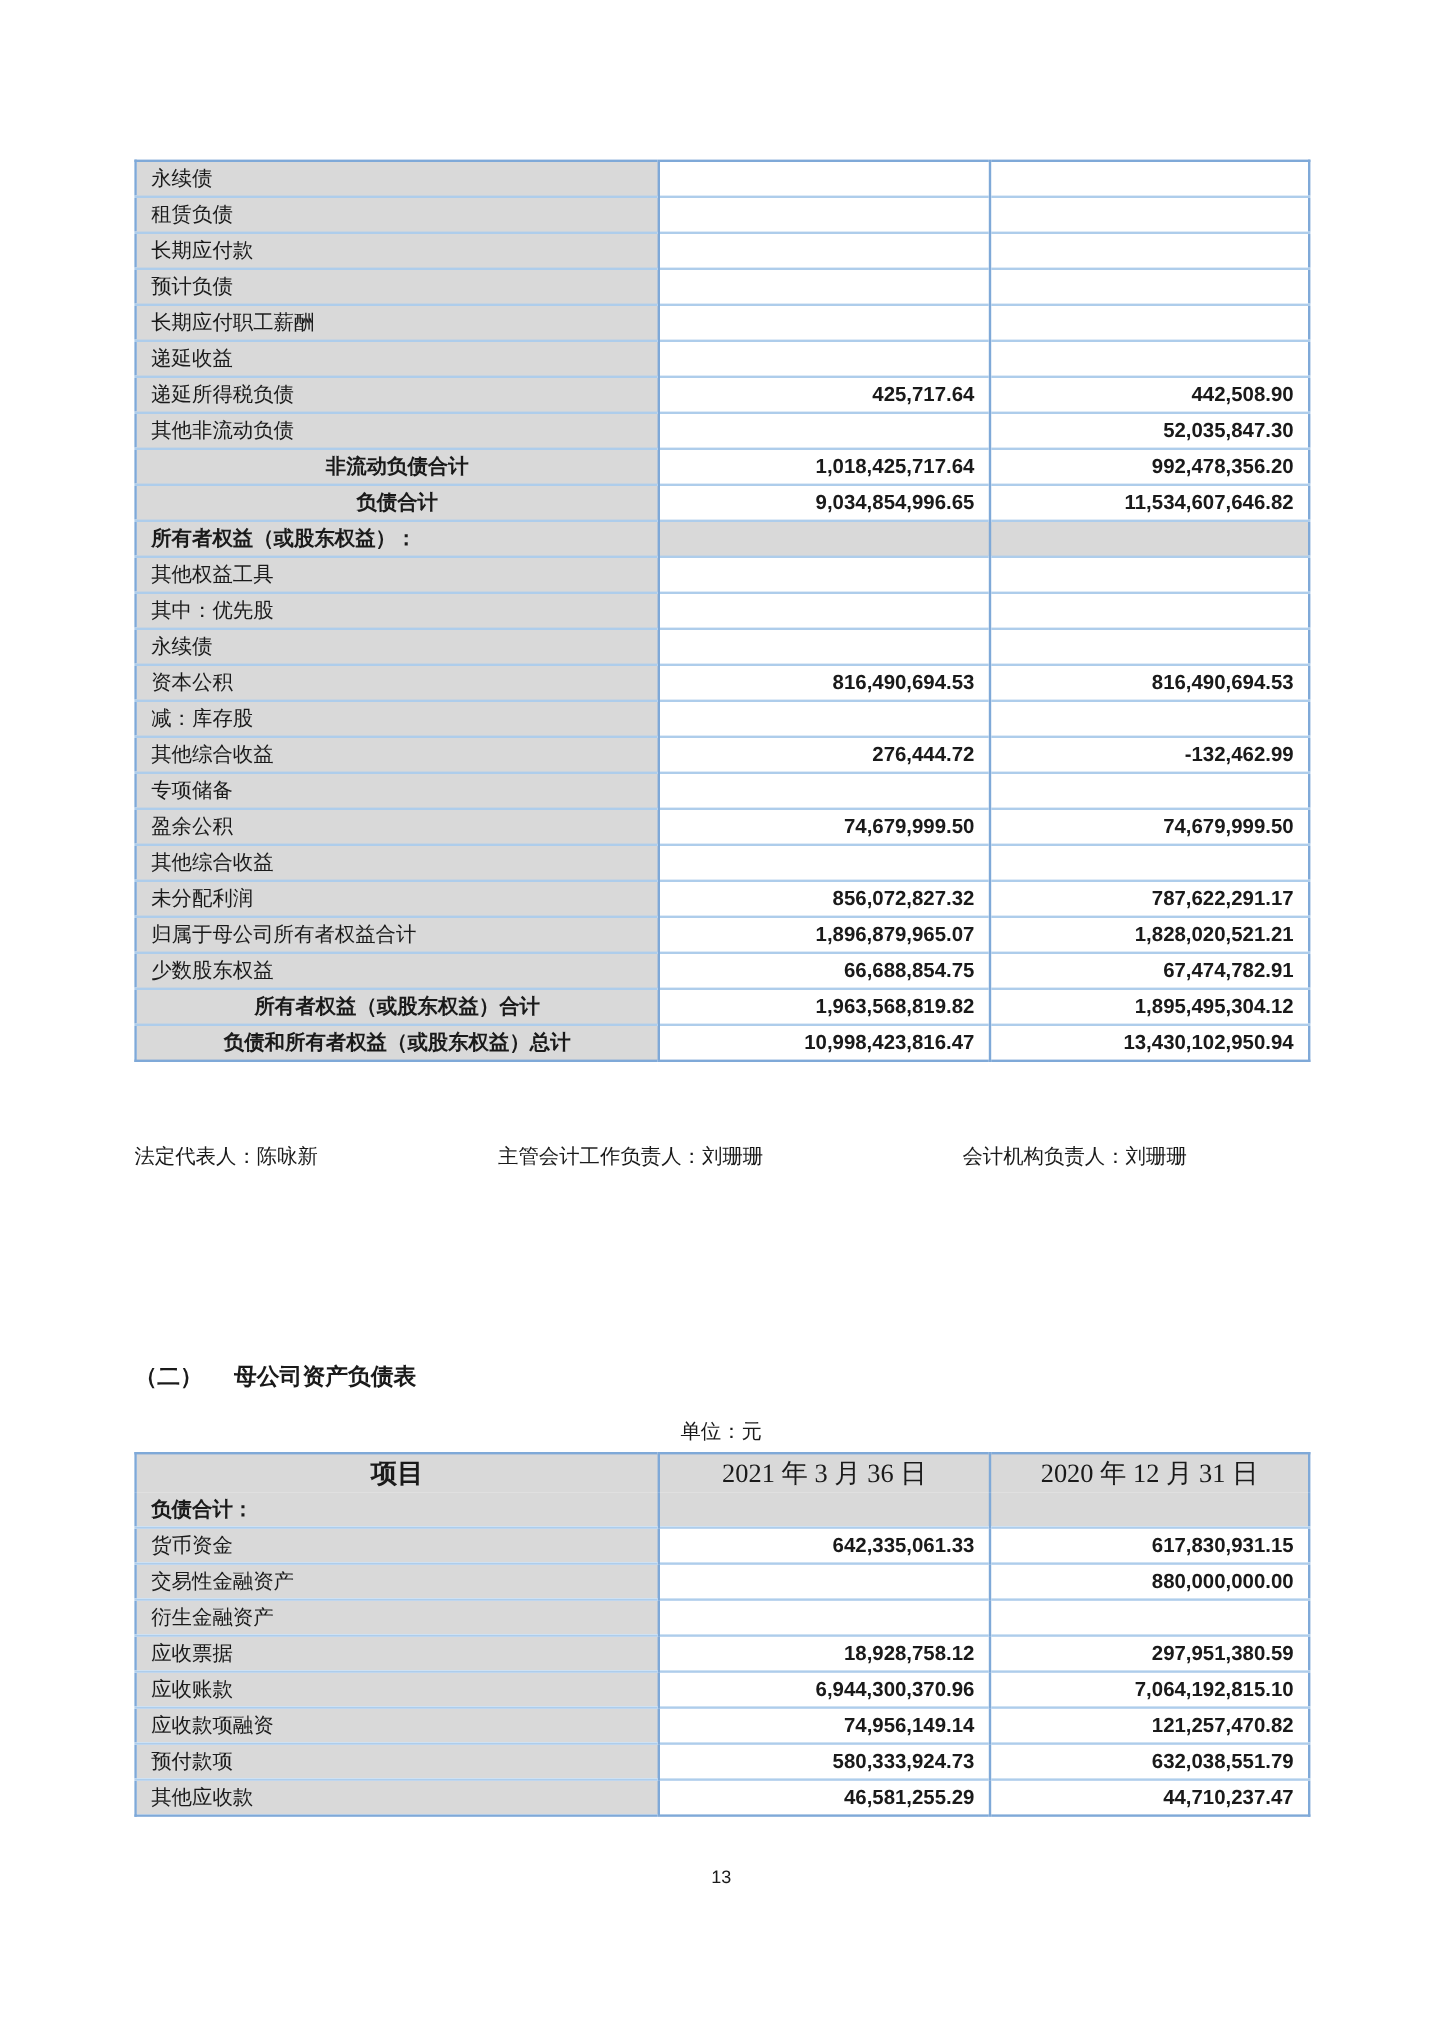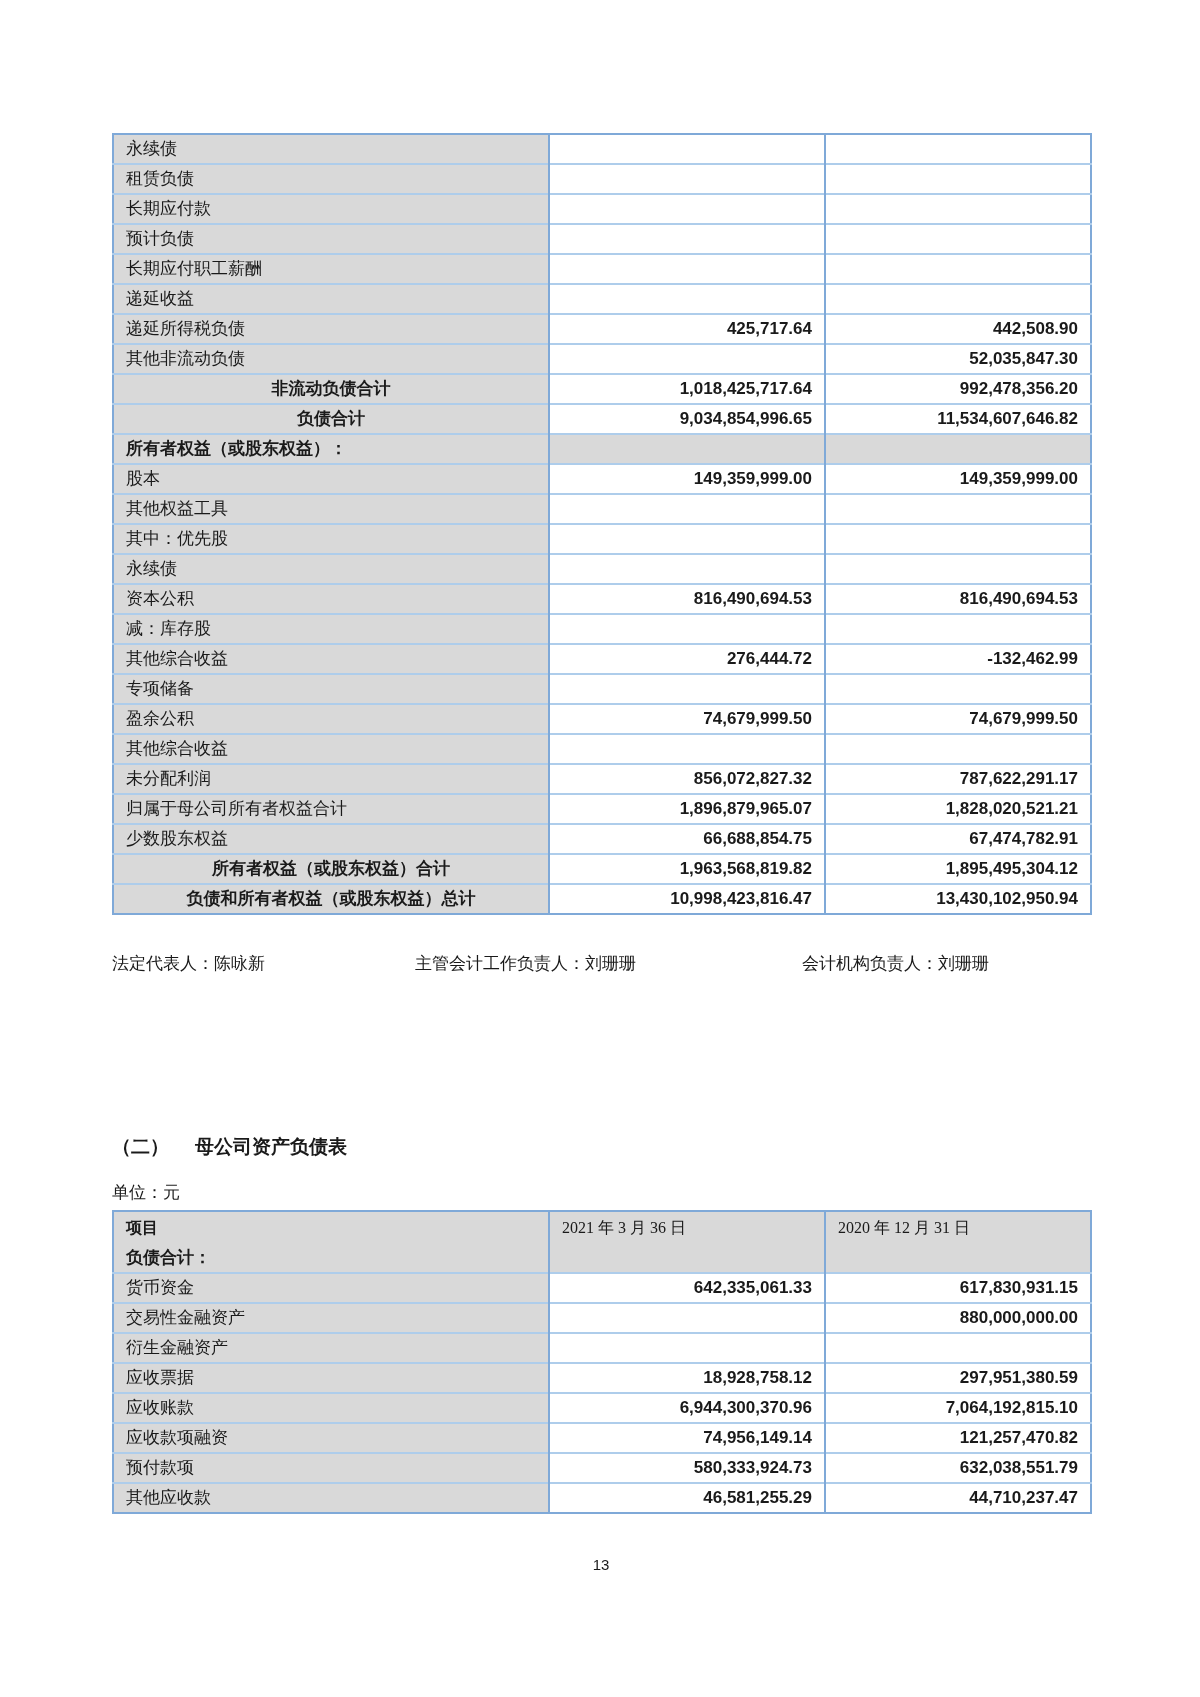--- a/index.html
+++ b/index.html
@@ -50,44 +50,44 @@
     font-weight:700;
     font-size:16.5px;
   }
   tr.total td.label { text-align:center; font-weight:700; }
   tr.section td { background:#D9D9D9; }
   tr.section td.label { font-weight:700; }
 
   
   #t2 th {
     background:#D9D9D9;
-    text-align:left;
+    text-align:center;
     height:32px;
     font-weight:400;
-    font-size:16px;
+    font-size:22px;
   }
   #t2 th.label-col { font-weight:700; }
 
   
   .table1-wrap { top:133px; }
   .signature-row { position:absolute; top:952px; left:112px; width:978px; height:24px; font-size:17px; }
   .signature-row span { position:absolute; top:0; white-space:nowrap; }
   .sig-1 { left:0; }
   .sig-2 { left:303px; }
   .sig-3 { left:690px; }
 
   .section-heading {
     position:absolute; top:1134px; left:112px;
     font-size:19px; font-weight:700;text-align:right;
   }
   .section-heading .idx { margin-right:26px; }
 
   .unit-label {
     position:absolute; top:1181px; left:112px; width:978px;
-    text-align:left; font-size:17px;
+    text-align:center; font-size:17px;
   }
   .table2-wrap { top:1210px; }
 
   .page-number {
     position:absolute; top:1556px; left:112px; width:978px;
     text-align:center; font-size:15px;
     font-family:"Liberation Sans", sans-serif;
   }
 </style>
 </head>
@@ -150,25 +150,20 @@
           </tr>
           <tr class="total">
             <td class="label">负债合计</td>
             <td class="val">9,034,854,996.65</td>
             <td class="val">11,534,607,646.82</td>
           </tr>
           <tr class="section">
             <td class="label">所有者权益（或股东权益）：</td>
             <td class="val"></td>
             <td class="val"></td>
-          </tr>
-          <tr>
-            <td class="label">股本</td>
-            <td class="val">149,359,999.00</td>
-            <td class="val">149,359,999.00</td>
           </tr>
           <tr>
             <td class="label">其他权益工具</td>
             <td class="val"></td>
             <td class="val"></td>
           </tr>
           <tr>
             <td class="label">其中：优先股</td>
             <td class="val"></td>
             <td class="val"></td>

